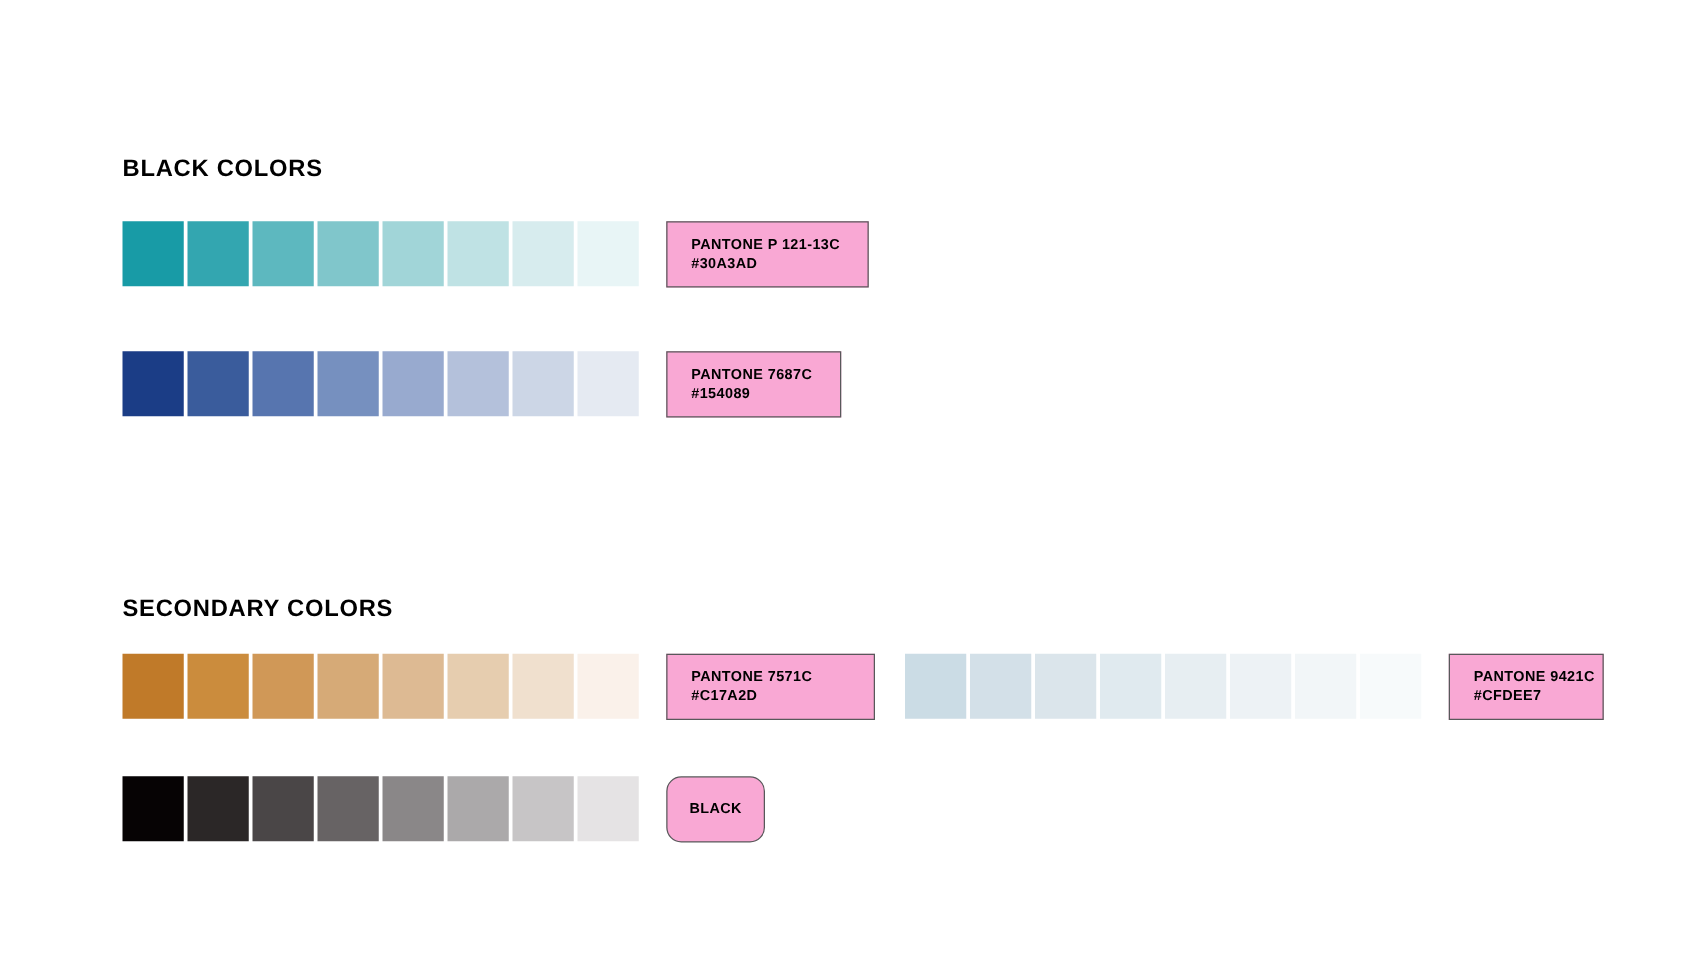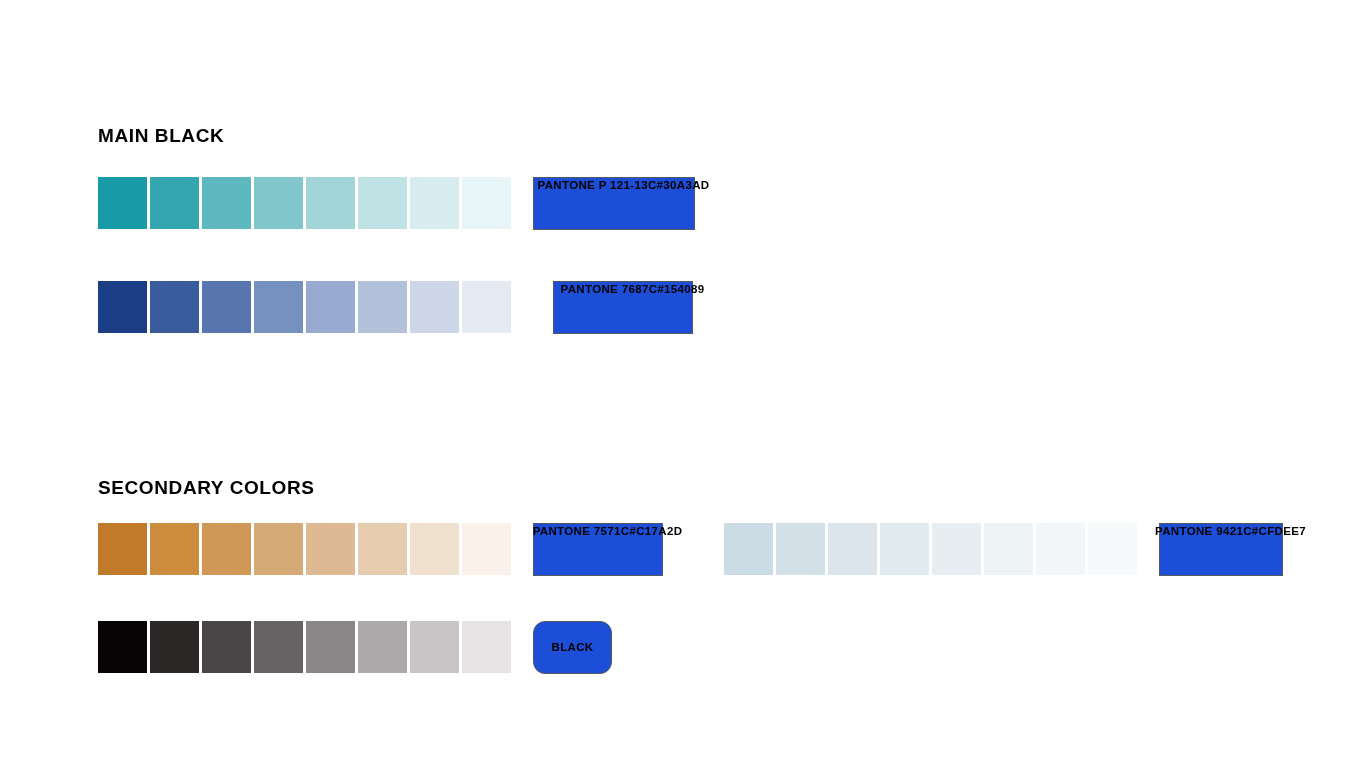--- a/index.html
+++ b/index.html
@@ -61,23 +61,23 @@
   }
   .row-blue .swatch   { height: 52px; }
   .row-orange .swatch { height: 52px; }
   .row-pale .swatch   { height: 52px; }
   .row-black .swatch  { height: 52px; }
 
   
   .label-box {
     box-sizing: border-box;
     border: 1.5px solid #58585a;
-    background: #1d4ed8;
+    background: #f9a8d4;
     display: flex;
-    flex-direction: row;
+    flex-direction: column;
     justify-content: center;
     font-size: 11.5px;
     font-weight: bold;
     letter-spacing: 0.35px;
     line-height: 1.28;
     color: #000000;
     white-space: nowrap;
   }
   .label-box .lbl-line {
     display: block;
@@ -91,27 +91,26 @@
     height: 53px;
     padding-left: 19px;
   }
   .label-blue {
     position: absolute;
     left: 533px;
     top: 281px;
     width: 140px;
     height: 53px;
     padding-left: 19px;
-    margin-left: 20px;
   }
   .label-orange {
     position: absolute;
     left: 533px;
     top: 523px;
-    width: 130px;
+    width: 167px;
     height: 53px;
     padding-left: 19px;
   }
   .label-pale {
     position: absolute;
     left: 1159px;
     top: 523px;
     width: 124px;
     height: 53px;
     padding-left: 19px;
@@ -125,21 +124,21 @@
     align-items: center;
     padding-left: 0;
     border-radius: 12px;
   }
 </style>
 </head>
 <body style="background-color: rgb(255, 255, 255);">
 
 <div class="palette-page">
 
-  <div class="section-heading main">MAIN BLACK</div>
+  <div class="section-heading main">BLACK COLORS</div>
 
   <div class="ramp-row row-teal">
     <div class="swatch-strip">
       <div class="swatch" style="background-color: rgb(24, 155, 166);"></div>
       <div class="swatch" style="background-color: rgb(51, 166, 176);"></div>
       <div class="swatch" style="background-color: rgb(93, 184, 191);"></div>
       <div class="swatch" style="background-color: rgb(128, 198, 203);"></div>
       <div class="swatch" style="background-color: rgb(161, 213, 216);"></div>
       <div class="swatch" style="background-color: rgb(191, 226, 228);"></div>
       <div class="swatch" style="background-color: rgb(215, 236, 238);"></div>

